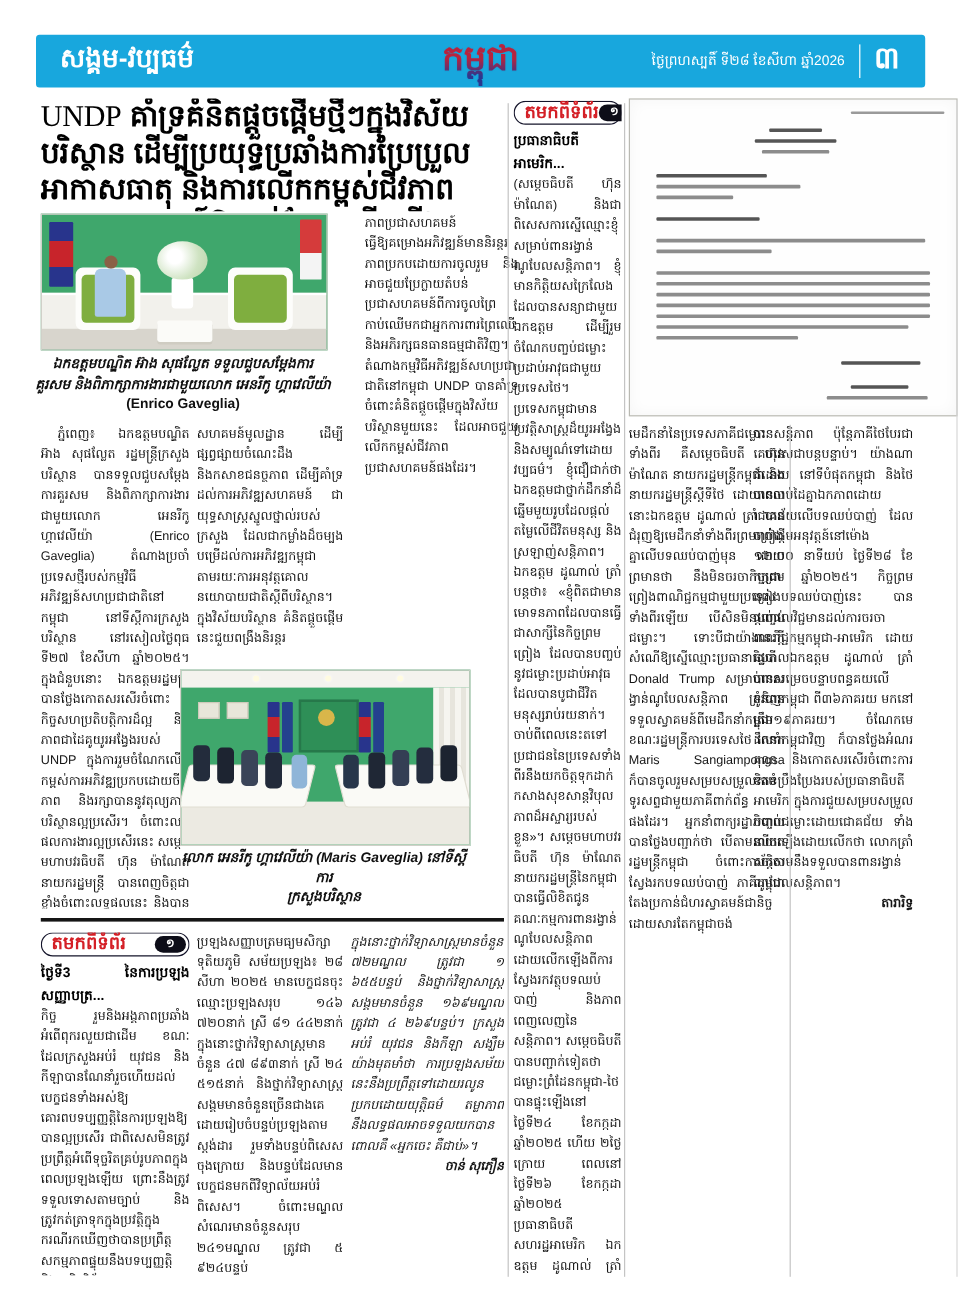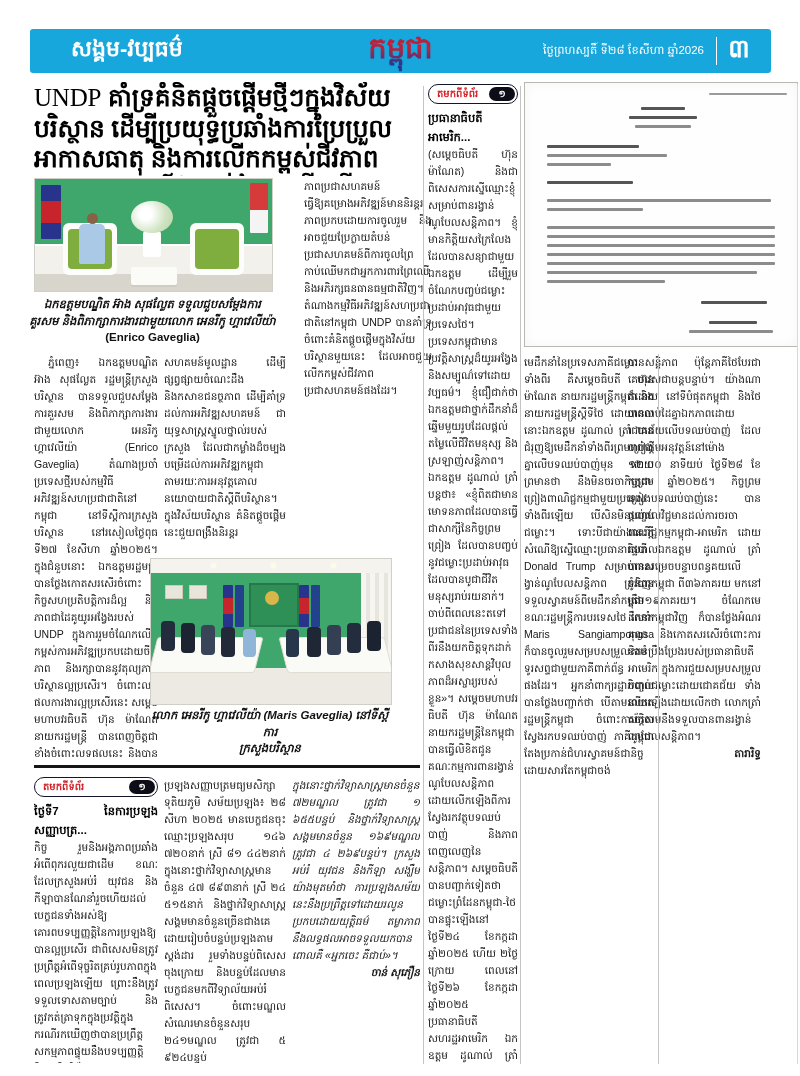--- a/index.html
+++ b/index.html
@@ -2,21 +2,21 @@
 <html><head>
 <meta charset="utf-8">
 <style>
   html,body{margin:0;padding:0;background:#ffffff;}
   body{font-family:"Liberation Sans","DejaVu Sans",sans-serif;color:#1a1a1a;}
   #page{position:relative;width:800px;height:1076px;background:#fff;overflow:hidden;}
 
   
   .header-bar{position:absolute;left:30px;top:29px;width:741px;height:44px;
     background:#18a7dd;border-radius:3px;display:flex;align-items:center;}
-  .section-title{color:#fff;font-weight:bold;font-size:22px;padding-left:20px;white-space:nowrap;margin-left:21px;}
+  .section-title{color:#fff;font-weight:bold;font-size:22px;padding-left:20px;white-space:nowrap;}
   .masthead{position:absolute;left:50%;transform:translateX(-50%);font-size:29px;font-weight:bold;
     background:linear-gradient(180deg,#e31e26 45%,#2b3990 80%);-webkit-background-clip:text;
     background-clip:text;color:transparent;text-shadow:0 0 1px rgba(43,57,144,.25);white-space:nowrap;}
   .header-right{position:absolute;right:10px;display:flex;align-items:center;height:100%;}
   .issue-date{color:#fff;font-size:11.5px;white-space:nowrap;padding-right:12px;}
   .header-sep{width:1px;height:28px;background:#ffffff;}
   .page-number{color:#fff;font-size:25px;font-weight:bold;width:44px;text-align:center;}
 
   
   .headline{position:absolute;left:34px;top:82px;width:396px;height:94px;overflow:hidden;
@@ -24,21 +24,21 @@
   .headline .latin{font-family:"Liberation Serif","DejaVu Serif",serif;font-weight:400;}
 
   
   .col{position:absolute;overflow:hidden;font-size:10.5px;line-height:1.62;text-align:justify;color:#151515;}
   .col p{margin:0;text-indent:14px;}
   .byline{text-align:right;font-weight:bold;margin-top:6px;text-indent:0 !important;}
 
   
   .tagbox{display:flex;align-items:center;justify-content:space-between;border:1.5px solid #14142a;
     border-radius:11px;background:#fff;height:18px;padding:0 2px 0 8px;margin-bottom:5px;}
-  .tagbox .taglabel{color:#d41f26;font-weight:bold;font-size:10px;white-space:nowrap;}
+  .tagbox .taglabel{color:#d41f26;font-weight:bold;font-size:15px;white-space:nowrap;}
   .tagbox .tagpill{background:#0d0d18;color:#fff;border-radius:9px;min-width:26px;height:14px;
     font-size:9.5px;font-weight:bold;display:flex;align-items:center;justify-content:center;}
   .story-lead{font-weight:bold;font-size:11.5px;margin:0 0 3px 0;color:#000;}
 
   
   .caption{position:absolute;text-align:center;font-weight:bold;font-style:italic;
     font-size:11.5px;line-height:1.45;color:#101010;overflow:hidden;}
   .caption .latin{font-style:normal;}
 
   
@@ -164,21 +164,21 @@
     <div>ក្រសួងបរិស្ថាន</div>
   </div>
 
   <div class="hrule" style="left:34px;top:765px;width:386px;"></div>
 
   <div class="col" style="left:34px;top:777px;width:124px;height:286px;">
     <div class="tagbox">
       <span class="taglabel">តមកពីទំព័រ</span>
       <span class="tagpill">១</span>
     </div>
-    <p class="story-lead" style="text-indent:0;">ថ្ងៃទី7 នៃការប្រឡងសញ្ញាបត្រ...</p>
+    <p class="story-lead" style="text-indent:0;">ថ្ងៃទី3 នៃការប្រឡងសញ្ញាបត្រ...</p>
     <p style="text-indent:0;">កិច្ច រួមនិងអង្គភាពប្រឆាំងអំពើពុករលួយជាដើម ខណៈដែលក្រសួងអប់រំ យុវជន និងកីឡាបានណែនាំរួចហើយដល់បេក្ខជនទាំងអស់ឱ្យគោរពបទប្បញ្ញត្តិនៃការប្រឡងឱ្យបានល្អប្រសើរ ជាពិសេសមិនត្រូវប្រព្រឹត្តអំពើទុច្ចរិតគ្រប់រូបភាពក្នុងពេលប្រឡងឡើយ ព្រោះនឹងត្រូវទទួលទោសតាមច្បាប់ និងត្រូវកត់ត្រាទុកក្នុងប្រវត្តិក្នុងករណីរកឃើញថាបានប្រព្រឹត្តសកម្មភាពផ្ទុយនឹងបទប្បញ្ញត្តិ និងកម្រិតវិន័យ។ សូមជម្រាបជូនថា សម្រាប់ការ</p>
   </div>
   <div class="col" style="left:164px;top:777px;width:122px;height:286px;">
     <p style="text-indent:0;">ប្រឡងសញ្ញាបត្រមធ្យមសិក្សាទុតិយភូមិ សម័យប្រឡង៖ ២៨ សីហា ២០២៥ មានបេក្ខជនចុះឈ្មោះប្រឡងសរុប ១៤៦ ៧២០នាក់ ស្រី ៨១ ៤៤២នាក់ ក្នុងនោះថ្នាក់វិទ្យាសាស្ត្រមានចំនួន ៤៧ ៨៩៣នាក់ ស្រី ២៤ ៥១៥នាក់ និងថ្នាក់វិទ្យាសាស្ត្រសង្គមមានចំនួនច្រើនជាងគេ ដោយរៀបចំបន្ទប់ប្រឡងតាមស្តង់ដារ រួមទាំងបន្ទប់ពិសេសចុងក្រោយ និងបន្ទប់ដែលមានបេក្ខជនមកពីវិទ្យាល័យអប់រំពិសេស។ ចំពោះមណ្ឌលសំណេរមានចំនួនសរុប ២៤១មណ្ឌល ត្រូវជា ៥ ៩២៤បន្ទប់</p>
   </div>
   <div class="col" style="left:292px;top:777px;width:128px;height:286px;font-style:italic;">
     <p style="text-indent:0;">ក្នុងនោះថ្នាក់វិទ្យាសាស្ត្រមានចំនួន ៧២មណ្ឌល ត្រូវជា ១ ៦៥៥បន្ទប់ និងថ្នាក់វិទ្យាសាស្ត្រសង្គមមានចំនួន ១៦៩មណ្ឌល ត្រូវជា ៤ ២៦៩បន្ទប់។ ក្រសួងអប់រំ យុវជន និងកីឡា សង្ឃឹមយ៉ាងមុតមាំថា ការប្រឡងសម័យនេះនឹងប្រព្រឹត្តទៅដោយរលូន ប្រកបដោយយុត្តិធម៌ តម្លាភាព នឹងលទ្ធផលអាចទទួលយកបាន ពោលគឺ «អ្នកចេះ គឺជាប់»។</p>
     <p class="byline">ចាន់ សុភឿន</p>
   </div>
 

